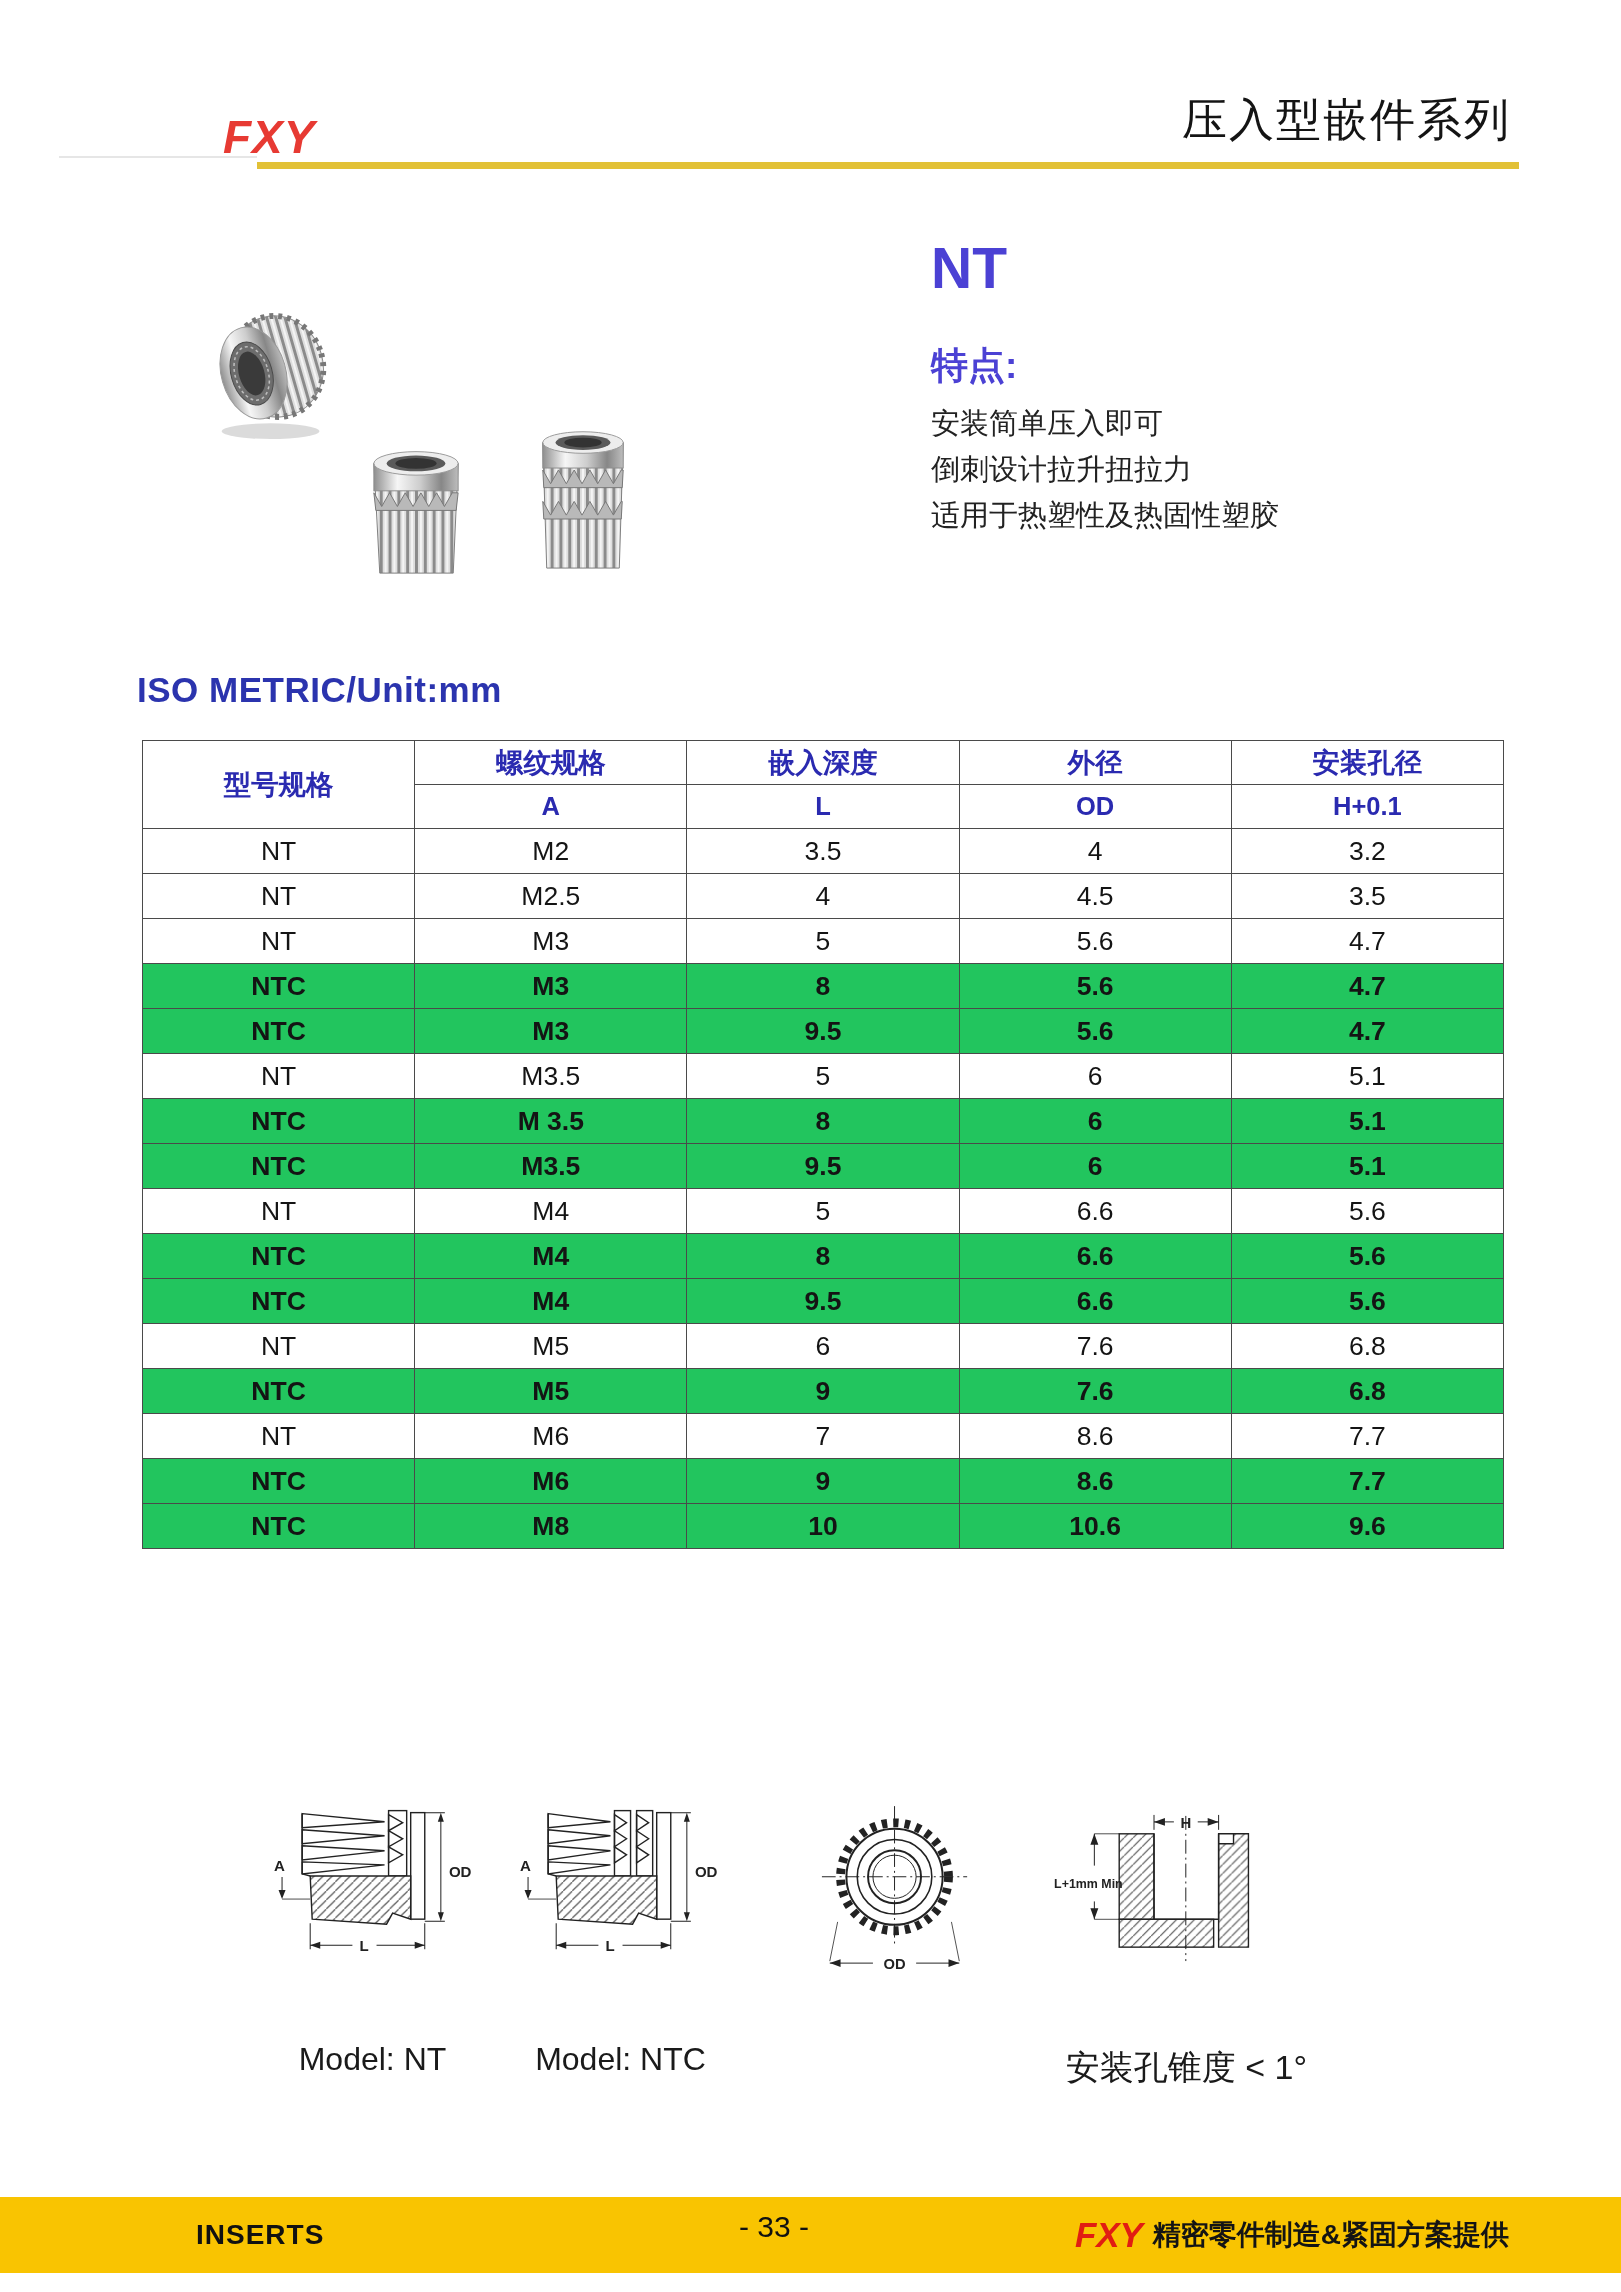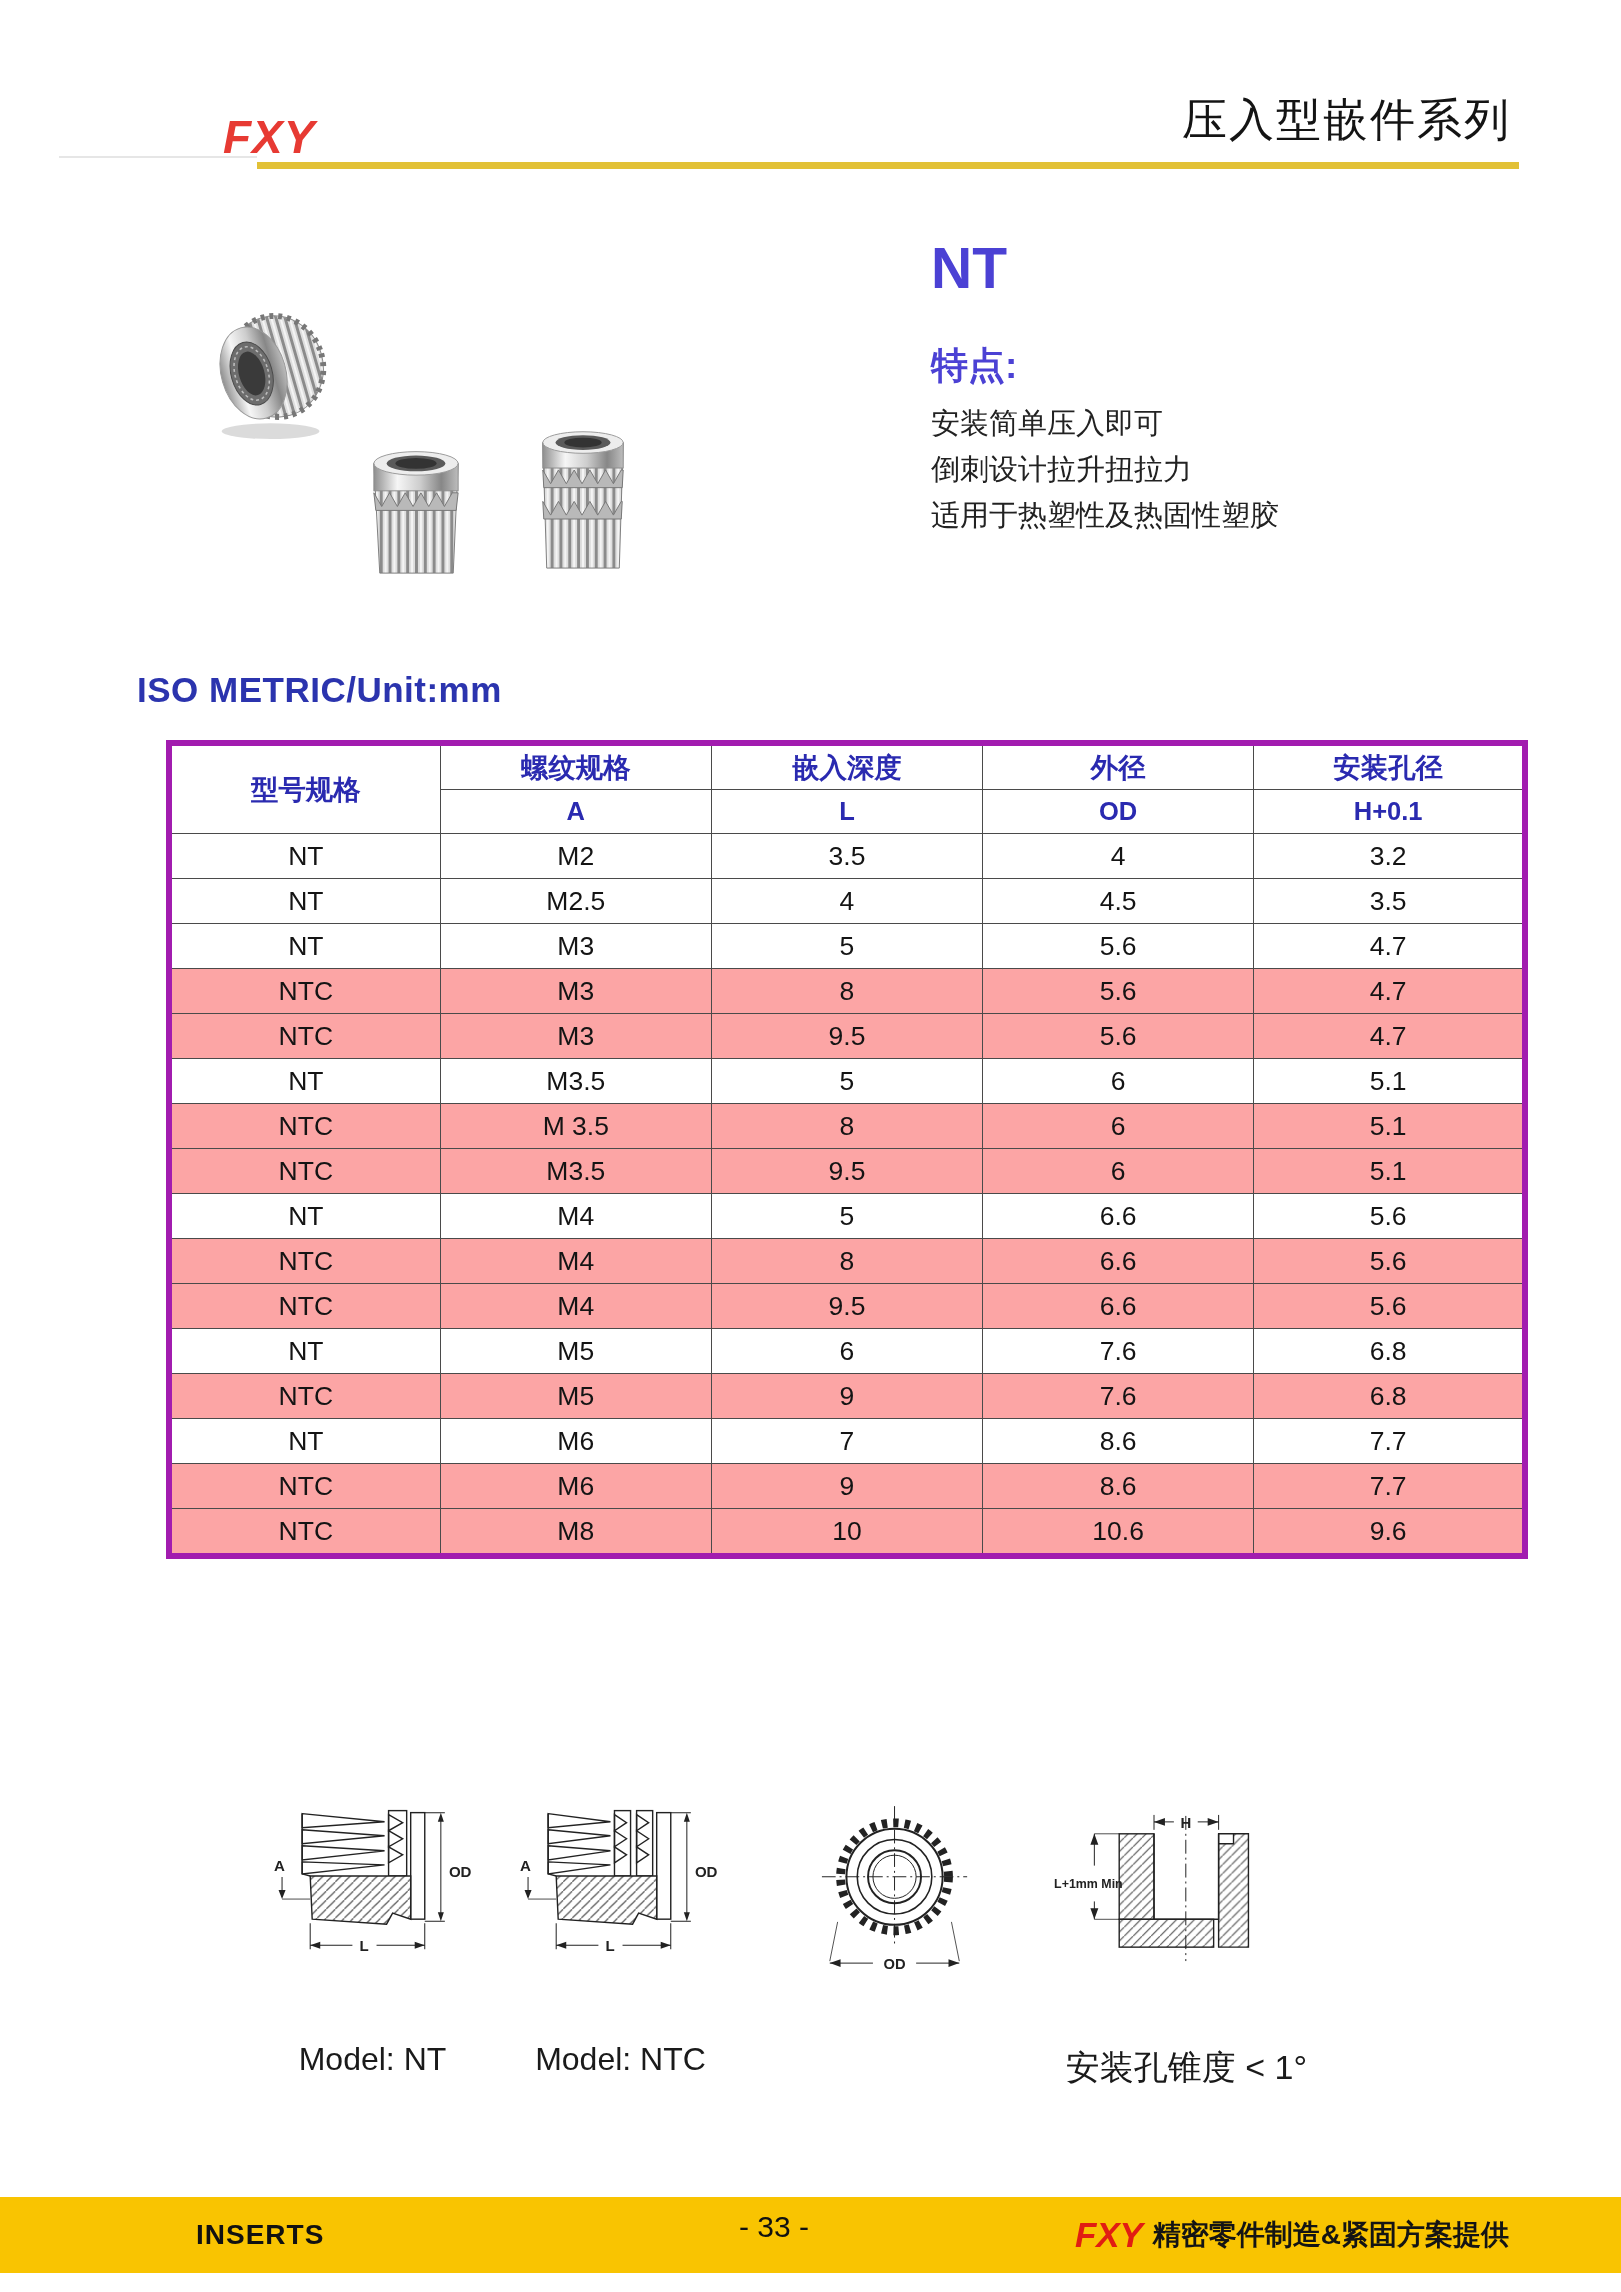--- a/index.html
+++ b/index.html
@@ -19,22 +19,22 @@
   
   .abs{position:absolute;}
 
   
   .iso-heading{position:absolute;left:137px;top:670px;font-size:35px;font-weight:700;color:#2b34ae;letter-spacing:0.5px;}
   table.spec{position:absolute;left:142px;top:740px;width:1362px;border-collapse:collapse;table-layout:fixed;}
   table.spec th,table.spec td{border:1.6px solid #4a4a4a;text-align:center;vertical-align:middle;padding:0;}
   table.spec th{height:43px;color:#2a2ab0;font-size:27.4px;font-weight:600;background:#fff;}
   table.spec th.sub{font-size:25.5px;font-weight:700;}
   table.spec td{height:44px;font-size:26.5px;font-weight:400;color:#141414;background:#fff;}
-  table.spec tr.shaded td{background:#fca5a5;}
-  table.spec{border:6px solid #a21caf;margin-left:24px;}
+  table.spec tr.shaded td{background:#22c55e;font-weight:bold;}
+  table.spec{border:1px solid #a21caf;}
 
   
   .cap{position:absolute;top:2041px;font-size:32px;color:#1a1a1a;text-align:center;}
   .cap-taper{position:absolute;top:2045px;font-size:34px;color:#1a1a1a;text-align:center;}
 
   
   .footer-bar{position:absolute;left:0;top:2197px;width:1621px;height:76px;background:#f9c401;}
   .footer-left{position:absolute;left:196px;top:2197px;height:76px;display:flex;align-items:center;font-size:28px;font-weight:700;letter-spacing:1px;color:#111;}
   .footer-page{position:absolute;left:627px;width:294px;top:2197px;height:60px;display:flex;align-items:center;justify-content:center;font-size:30px;color:#111;}
   .footer-right{position:absolute;right:112px;top:2197px;height:76px;display:flex;align-items:center;gap:9.8px;}

